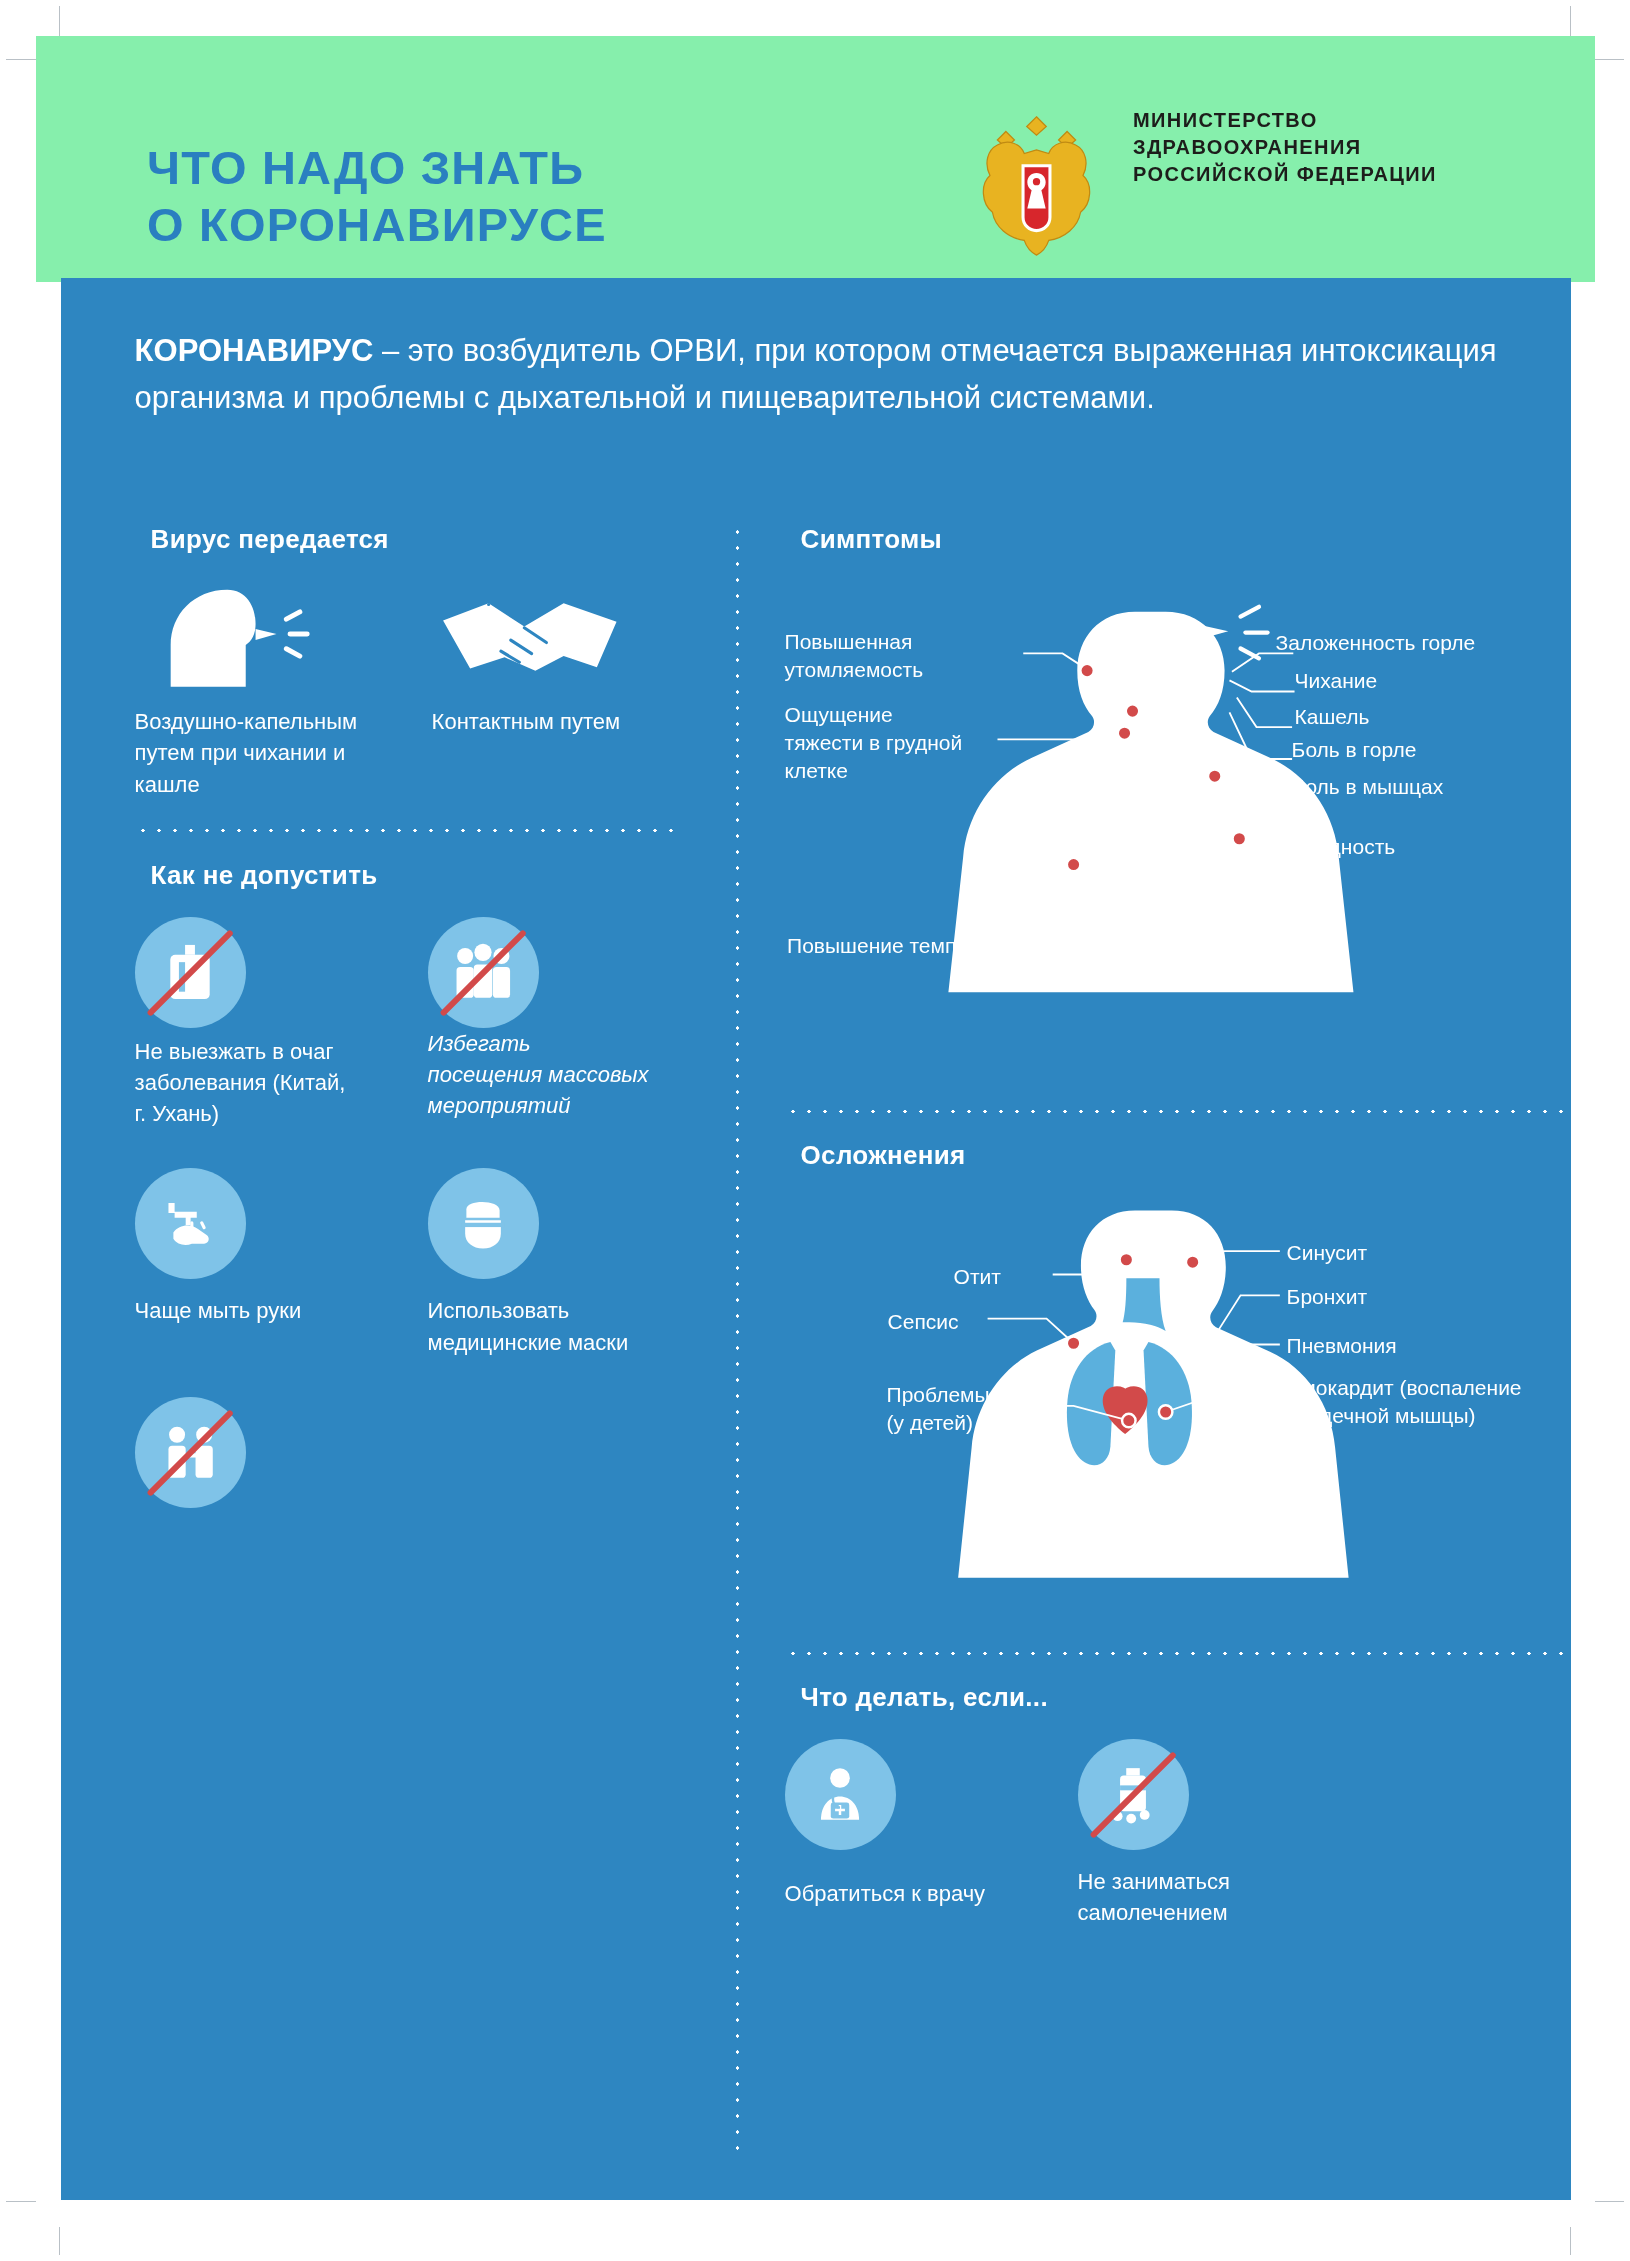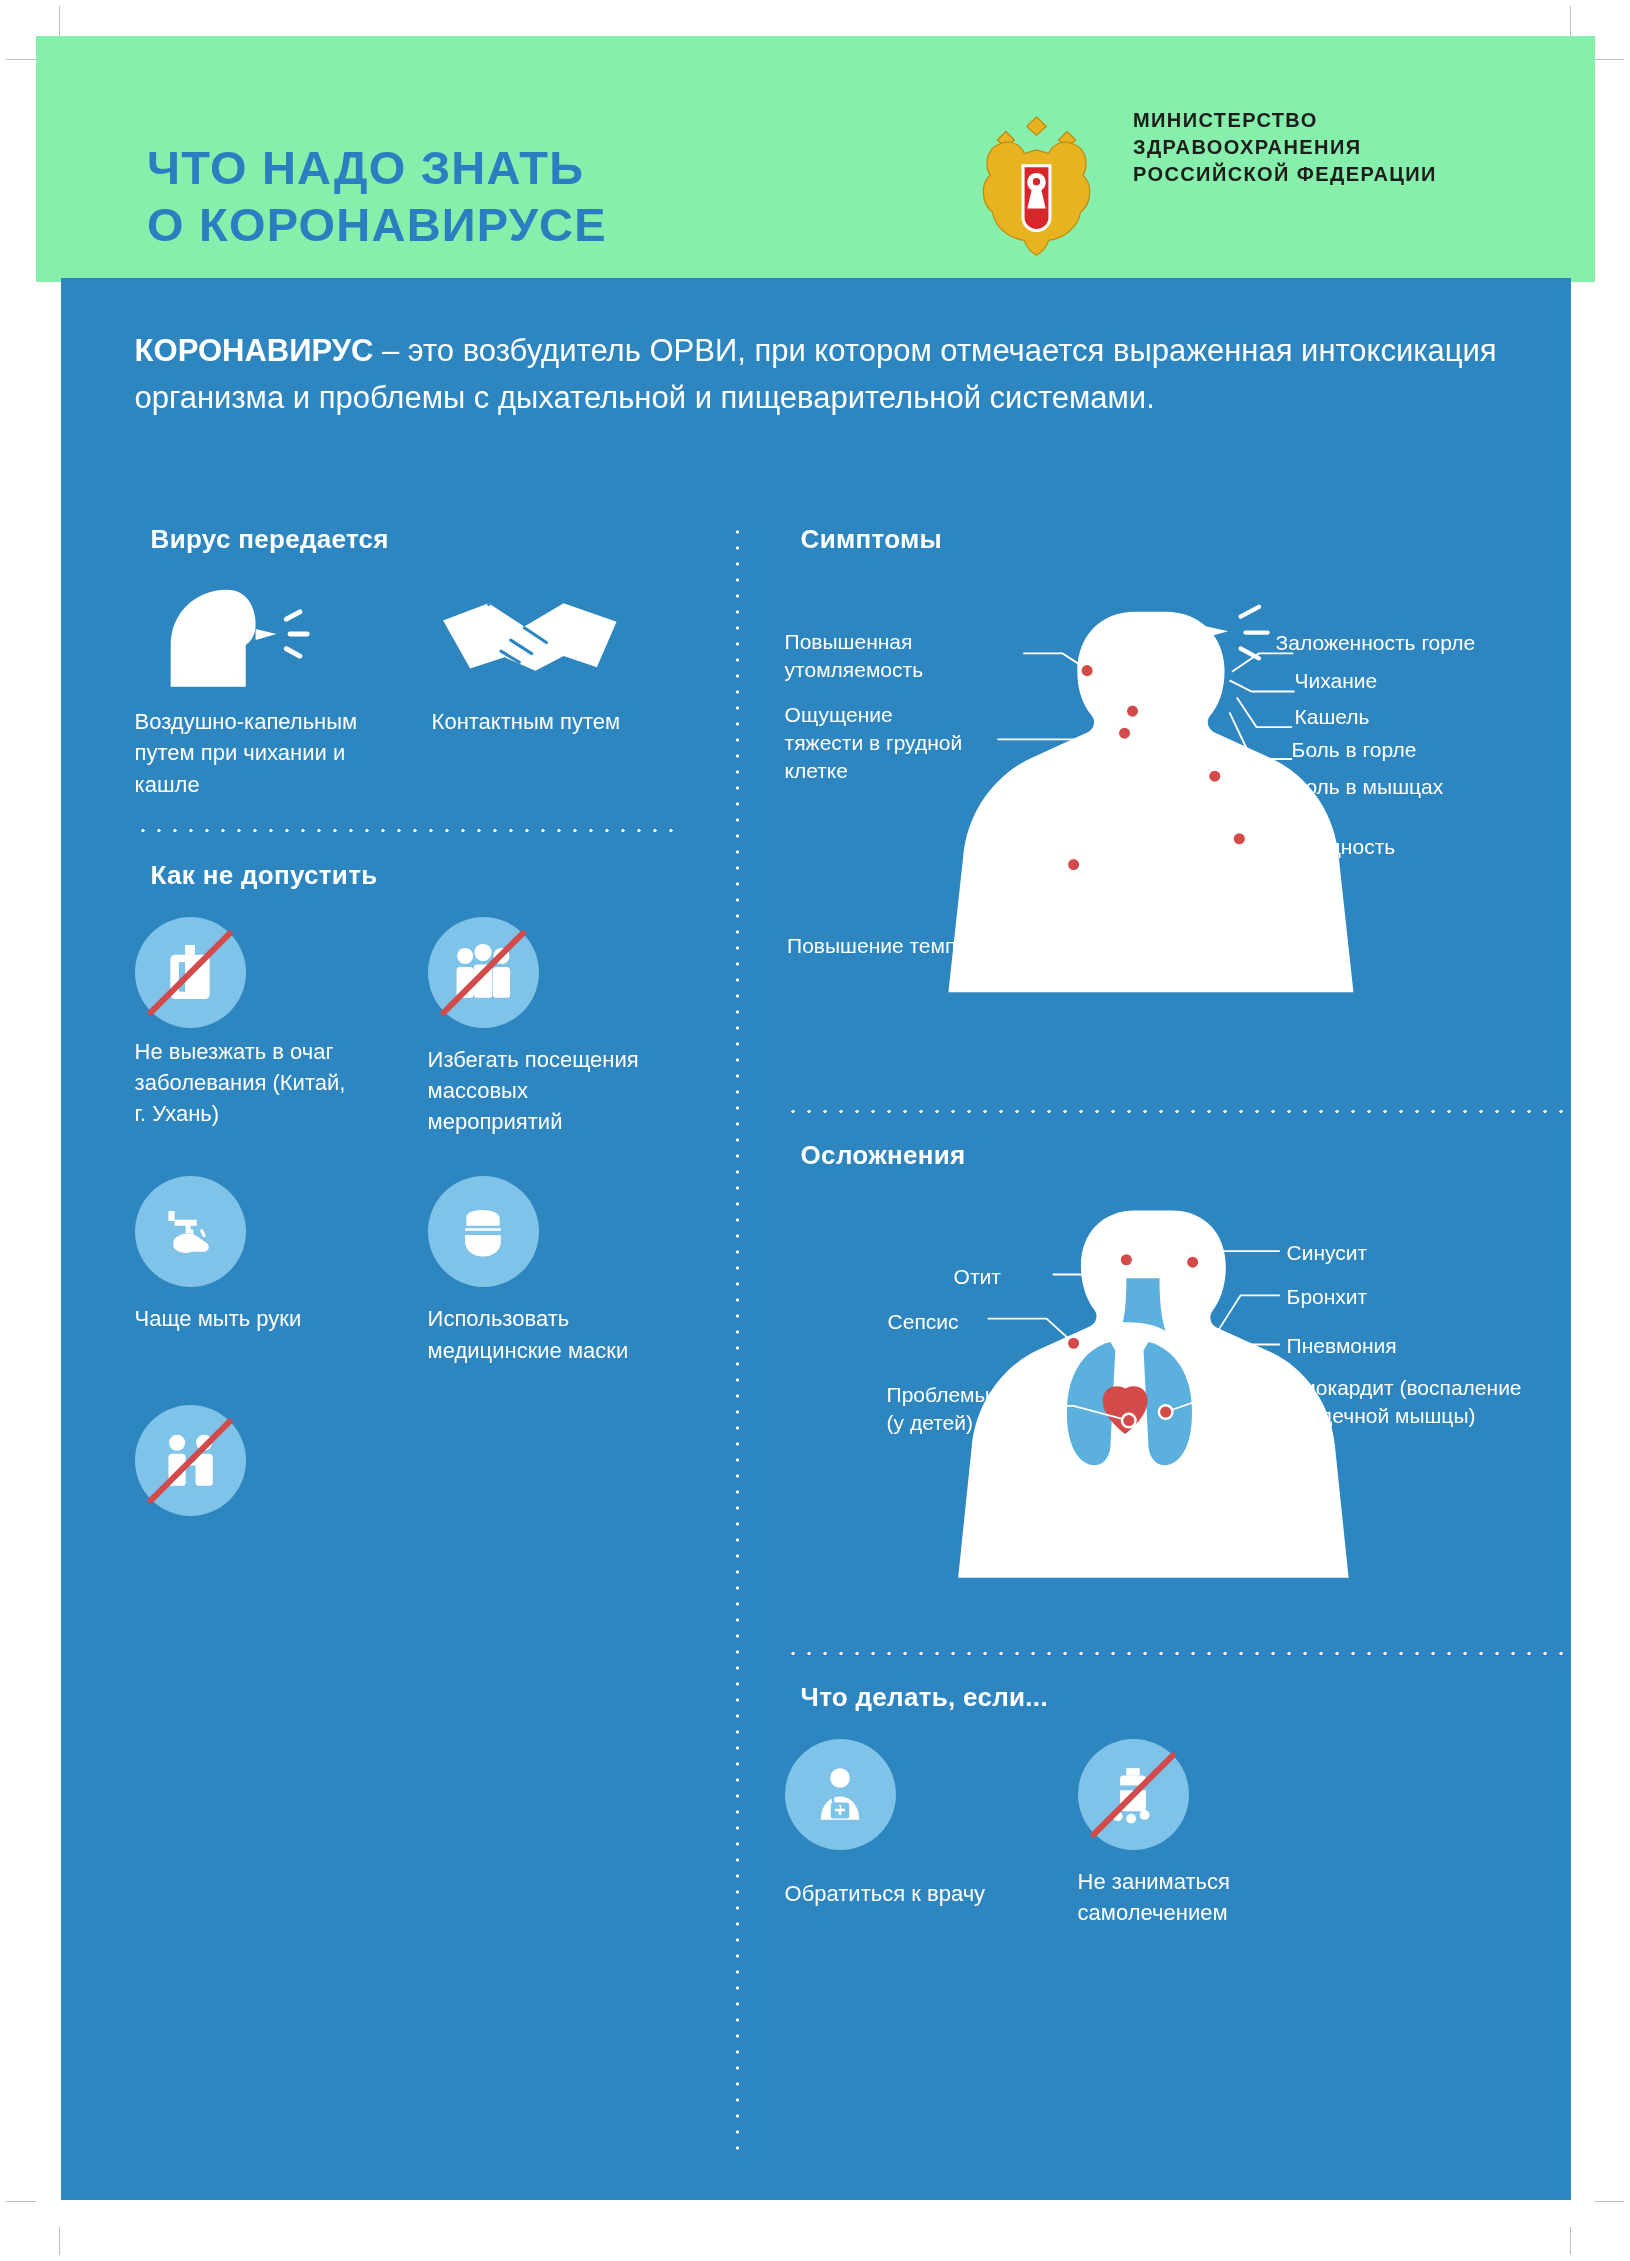--- a/index.html
+++ b/index.html
@@ -190,21 +190,21 @@
             <svg width="68" height="64" viewBox="0 0 110 104">
               <circle cx="26" cy="26" r="13" fill="#ffffff"></circle>
                 <rect x="12" y="44" width="28" height="50" rx="6" fill="#ffffff"></rect>
               <circle cx="55" cy="20" r="14" fill="#ffffff"></circle>
                 <rect x="40" y="40" width="30" height="54" rx="6" fill="#ffffff"></rect>
               <circle cx="85" cy="26" r="13" fill="#ffffff"></circle>
                 <rect x="71" y="44" width="28" height="50" rx="6" fill="#ffffff"></rect>
             </svg>
             <div class="slash"></div>
           </div>
-          <div class="cap" style="margin-top:16px;">Избегать посещения массовых мероприятий</div>
+          <div class="cap" style="font-style:italic;">Избегать посещения массовых мероприятий</div>
         </div>
       </div>
 
       <div class="grid2" style="margin-top:39px;">
         <div class="cellw">
           <div class="icon-circle">
             <svg width="68" height="64" viewBox="0 0 110 104">
               <path d="M20 18 h10 v14 h36 v10 h-10 v12 h-8 V42 H30 v-8 h-10z" fill="#ffffff"></path>
               <path d="M28 66 c10 -14 28 -14 40 -6 l14 10 c6 4 4 14 -4 14 l-20 0 c-10 4 -24 2 -30 -8 z" fill="#ffffff"></path>
               <g stroke="#ffffff" stroke-width="5" stroke-linecap="round">

